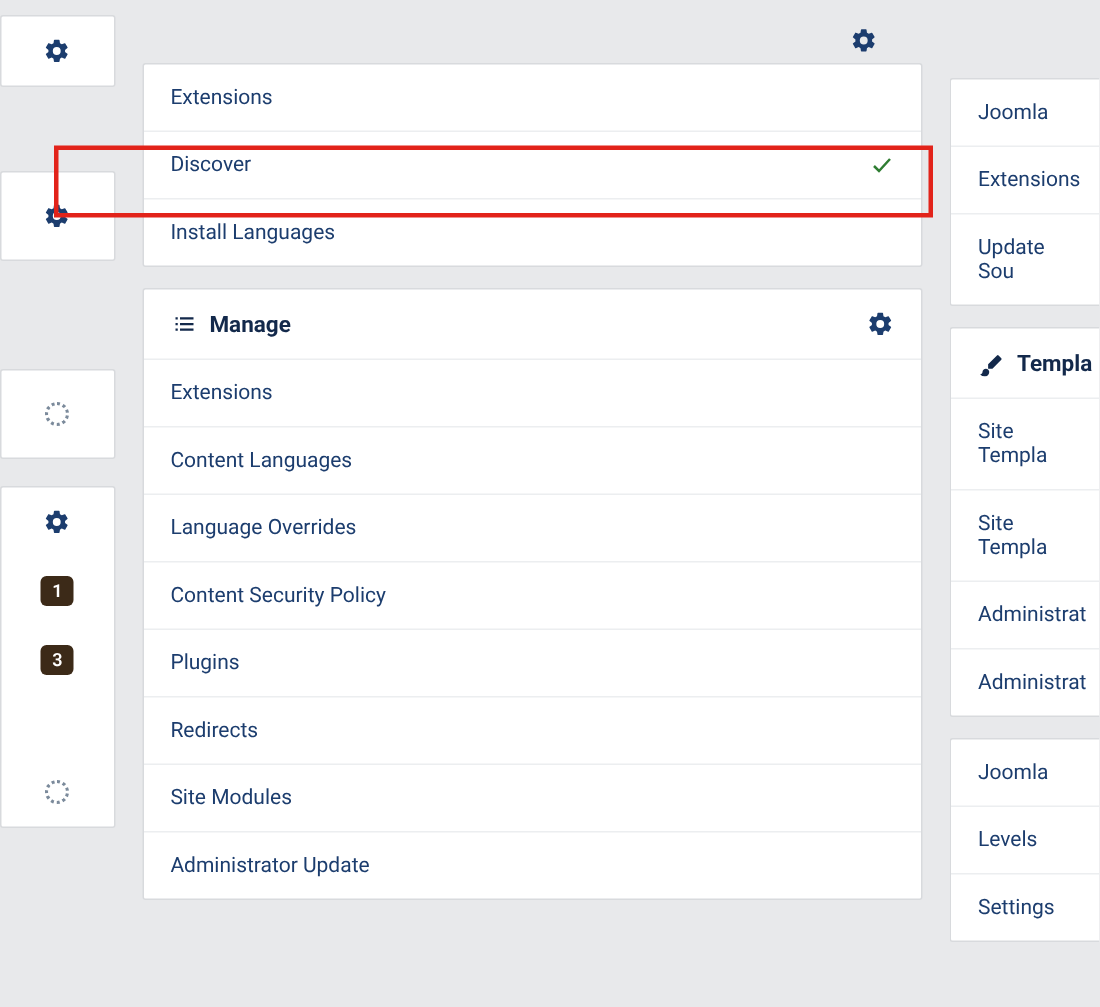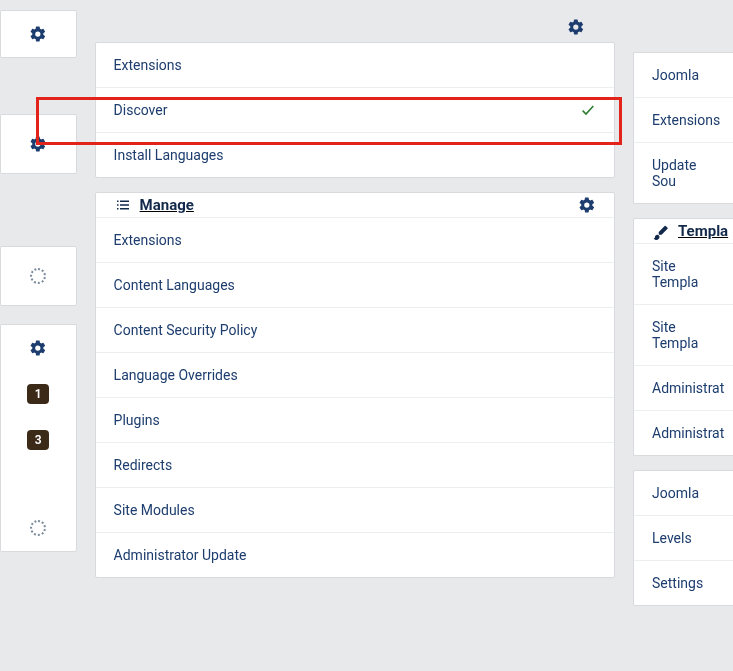--- a/index.html
+++ b/index.html
@@ -65,23 +65,22 @@
     }
     .list {
       background: #fff;
       border: 1px solid #d8dadd;
       border-radius: 2px;
     }
     .list-header {
       display: flex;
       align-items: center;
       justify-content: space-between;
-      padding: 3px 18px;
+      padding: 14px 18px;
       border-bottom: 1px solid #eceef0;
-      text-decoration: underline;
     }
     .list-header-title {
       display: flex;
       align-items: center;
       gap: 8px;
       color: #13294b;
       font-weight: 700;
       font-size: 15px;
     }
     .list-item {
@@ -200,24 +199,24 @@
             <path d="M19.14,12.94a7,7,0,0,0,.05-.94,7,7,0,0,0-.05-.94l2.11-1.65a.5.5,0,0,0,.12-.64l-2-3.46a.5.5,0,0,0-.61-.22l-2.49,1a7,7,0,0,0-1.63-.94l-.38-2.65A.5.5,0,0,0,13.77,2H9.77a.5.5,0,0,0-.49.42L8.9,5.07a7,7,0,0,0-1.63.94l-2.49-1a.5.5,0,0,0-.61.22l-2,3.46a.5.5,0,0,0,.12.64L4.4,11a7,7,0,0,0-.05.94,7,7,0,0,0,.05.94L2.29,14.53a.5.5,0,0,0-.12.64l2,3.46a.5.5,0,0,0,.61.22l2.49-1a7,7,0,0,0,1.63.94l.38,2.65a.5.5,0,0,0,.49.42h4a.5.5,0,0,0,.49-.42l.38-2.65a7,7,0,0,0,1.63-.94l2.49,1a.5.5,0,0,0,.61-.22l2-3.46a.5.5,0,0,0-.12-.64ZM11.77,15.5A3.5,3.5,0,1,1,15.27,12,3.5,3.5,0,0,1,11.77,15.5Z"></path>
           </svg>
       </div>
       <div class="list-item">
           <span>Extensions</span>
         </div>
       <div class="list-item">
           <span>Content Languages</span>
         </div>
       <div class="list-item">
+          <span>Language Overrides</span>
+        </div>
+      <div class="list-item">
           <span>Content Security Policy</span>
-        </div>
-      <div class="list-item">
-          <span>Language Overrides</span>
         </div>
       <div class="list-item">
           <span>Plugins</span>
         </div>
       <div class="list-item">
           <span>Redirects</span>
         </div>
       <div class="list-item">
           <span>Site Modules</span>
         </div>

